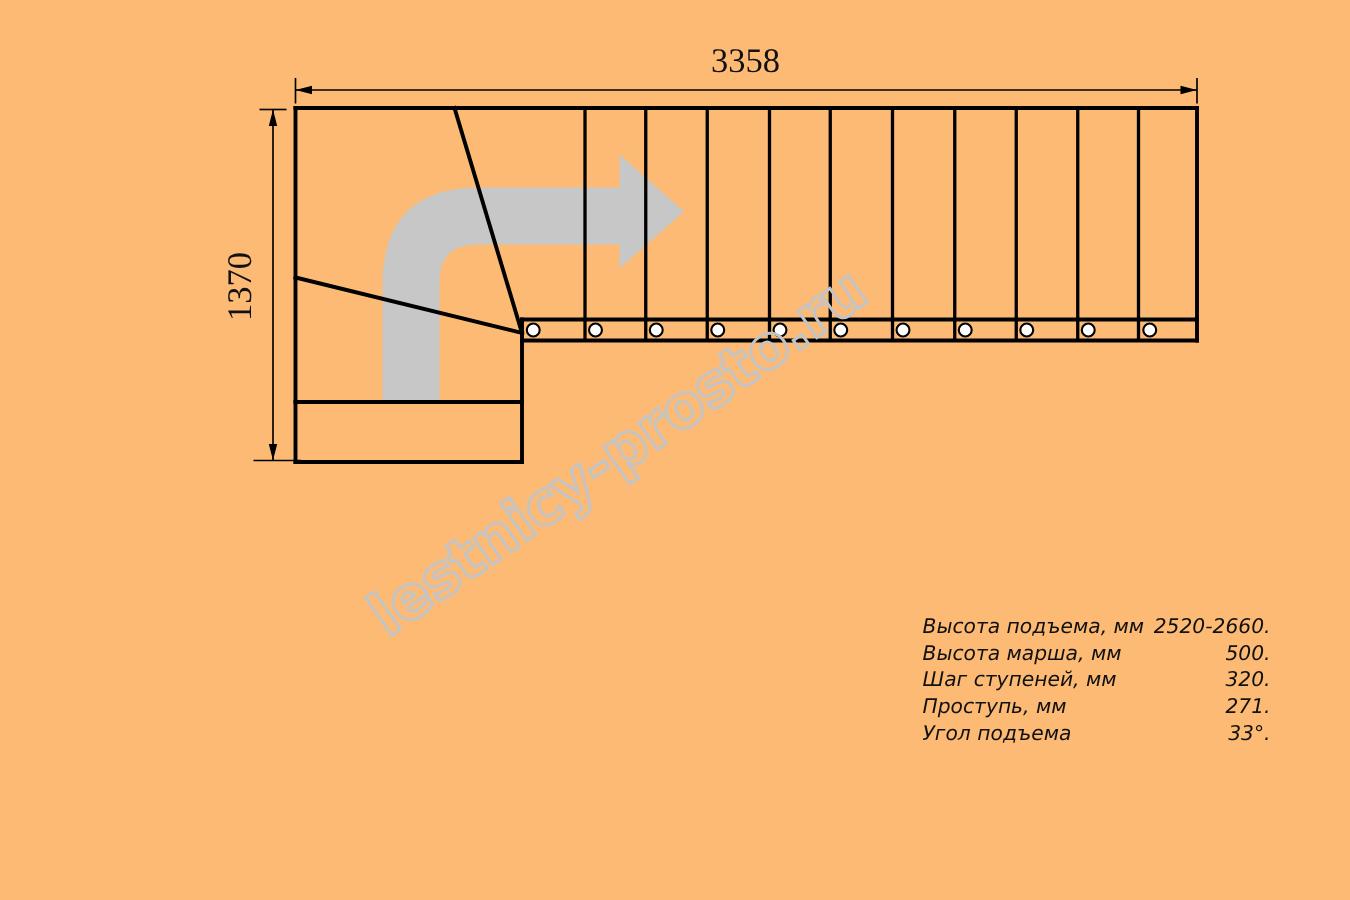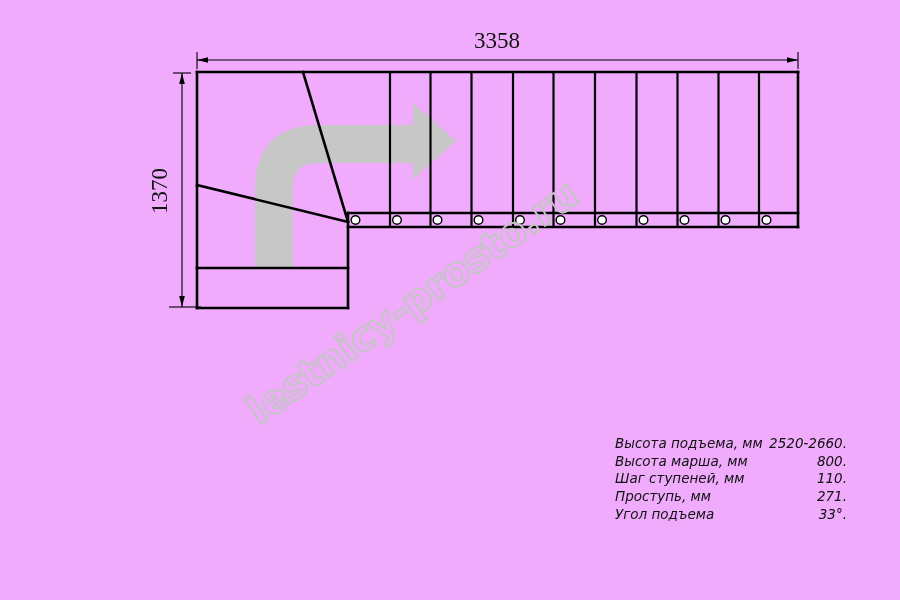--- a/index.html
+++ b/index.html
@@ -8,21 +8,21 @@
     width: 900px;
     height: 600px;
     background: #ffffff;
     overflow: hidden;
     font-family: "DejaVu Sans", sans-serif;
   }
   .stage {
     position: relative;
     width: 900px;
     height: 600px;
-    background: #f0abfc;
+    background: #fdba74;
   }
   .drawing-svg {
     position: absolute;
     left: 0;
     top: 0;
   }
   .dim-text {
     font-family: "Liberation Serif", serif;
     font-size: 23px;
     fill: #111111;
@@ -40,21 +40,21 @@
     color: transparent;
     -webkit-text-stroke: 2px #c4c4c4;
     transform: rotate(-35deg);
     transform-origin: 0 100%;
     white-space: nowrap;
     pointer-events: none;
   }
   .specs {
     position: absolute;
     left: 615px;
-    top: 435px;
+    top: 410px;
     width: 232px;
     font-family: "DejaVu Sans", sans-serif;
     font-style: italic;
     font-size: 13.5px;
     color: #111111;
   }
   .specs .row {
     display: flex;
     justify-content: space-between;
     line-height: 17.7px;
@@ -138,25 +138,25 @@
 
   <div class="watermark">lestnicy-prosto.ru</div>
 
   <div class="specs">
     <div class="row">
       <span class="lbl">Высота подъема, мм</span>
       <span class="val">2520-2660.</span>
     </div>
     <div class="row">
       <span class="lbl">Высота марша, мм</span>
-      <span class="val">800.</span>
+      <span class="val">500.</span>
     </div>
     <div class="row">
       <span class="lbl">Шаг ступеней, мм</span>
-      <span class="val">110.</span>
+      <span class="val">320.</span>
     </div>
     <div class="row">
       <span class="lbl">Проступь, мм</span>
       <span class="val">271.</span>
     </div>
     <div class="row">
       <span class="lbl">Угол подъема</span>
       <span class="val">33°.</span>
     </div>
   </div>

